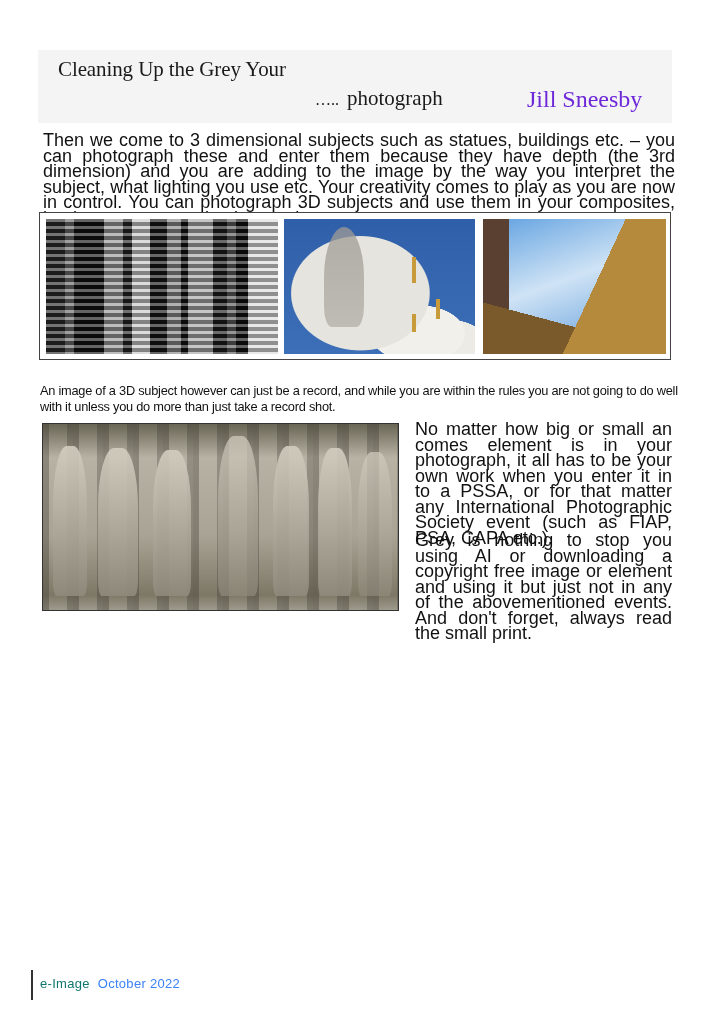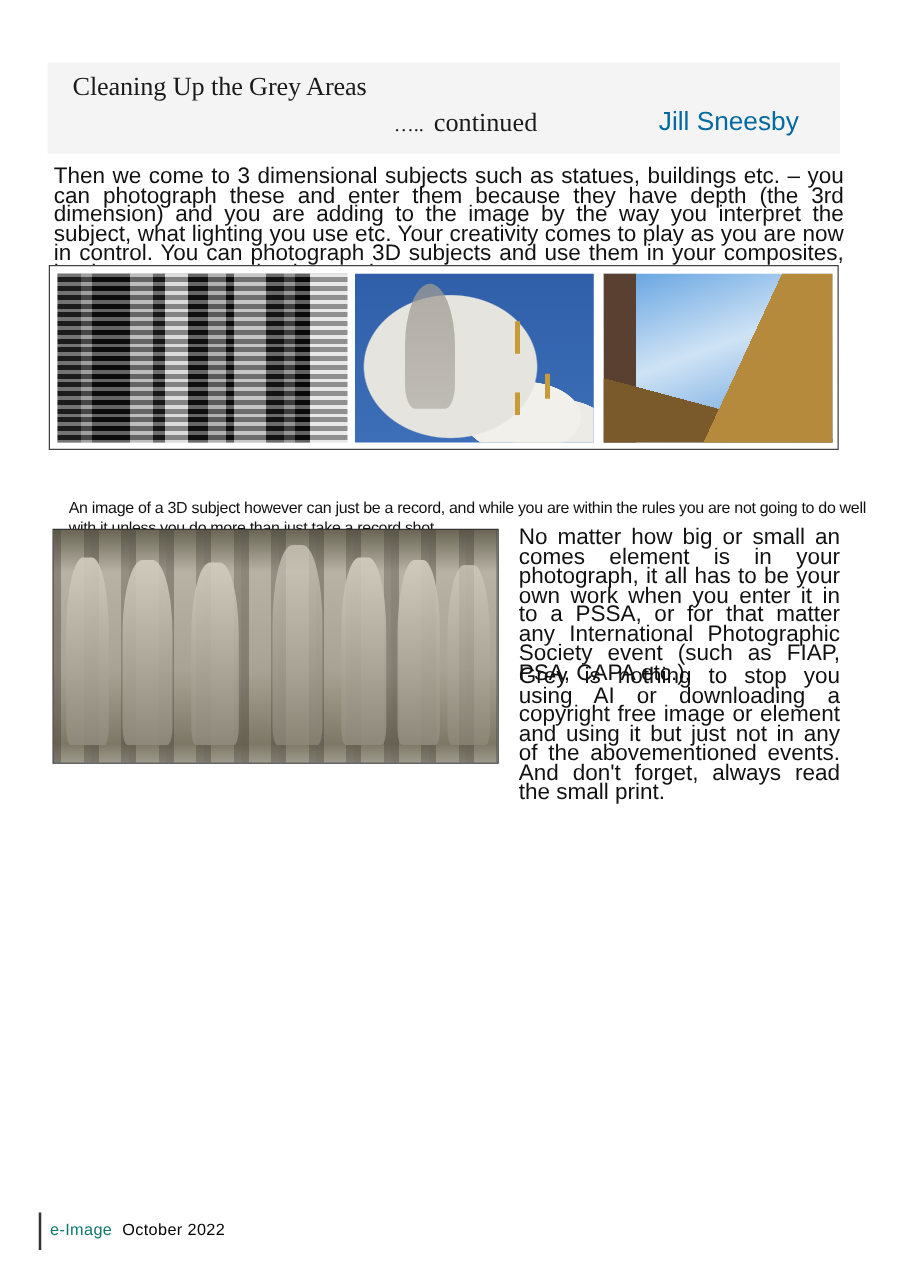--- a/index.html
+++ b/index.html
@@ -2,21 +2,21 @@
 <html><head>
 <meta charset="utf-8">
 <style>
   html, body { margin: 0; padding: 0; background: #ffffff; }
   body { width: 724px; height: 1024px; position: relative; overflow: hidden; font-family: "Liberation Sans", sans-serif; color: #111; }
 
   .header-box { position: absolute; left: 38px; top: 50px; width: 634px; height: 73px; background: #f4f4f4; }
   .title { position: absolute; left: 20px; top: 7px; font-family: "Liberation Serif", serif; font-size: 21px; color: #1a1a1a; letter-spacing: -0.1px; }
   .continued { position: absolute; left: 277px; top: 36px; font-family: "Liberation Serif", serif; font-size: 21px; color: #1a1a1a; }
   .continued .dots { font-size: 16px; margin-right: 8px; }
-  .author { position: absolute; left: 489px; top: 36px; font-family: Liberation Sans, sans-serif; font-size: 21px; color: #0369a1; }
+  .author { position: absolute; left: 489px; top: 36px; font-family: Liberation Serif, serif; font-size: 24px; color: #6d28d9; }
 
   .para { position: absolute; font-size: 18px; line-height: 15.5px; color: #111; }
   .p1 { left: 43px; top: 133px; width: 632px; text-align: justify; text-align-last: left; }
   .p2 { left: 40px; top: 383px; width: 640px; font-size: 12.8px; letter-spacing: -0.25px; }
   .p3 { left: 415px; top: 422px; width: 257px; text-align: justify; text-align-last: left; }
   .p4 { left: 415px; top: 533px; width: 257px; text-align: justify; text-align-last: left; }
 
   .strip { position: absolute; left: 39px; top: 212px; width: 630px; height: 146px; border: 1px solid #444; background: #fff; }
   .photo { position: absolute; top: 6px; height: 135px; overflow: hidden; }
   .ph1 { left: 6px; width: 232px;
@@ -40,45 +40,45 @@
 
   .relief { position: absolute; left: 42px; top: 423px; width: 357px; height: 188px; border: 1px solid #333; box-sizing: border-box;
     background:
       repeating-linear-gradient(90deg, rgba(60,55,45,0.35) 0 6px, rgba(255,255,255,0.0) 6px 24px, rgba(40,38,30,0.25) 24px 30px),
       linear-gradient(180deg, #6a6656 0%, #b7b2a3 18%, #a8a394 60%, #7d7866 92%, #9e9a8c 100%); }
   .relief .figure { position: absolute; bottom: 14px; border-radius: 40% 40% 10% 10%; background: linear-gradient(180deg, #d2cdbf, #8f8a7b); opacity: 0.9; }
 
   .footer-bar { position: absolute; left: 31px; top: 970px; width: 2px; height: 30px; background: #333; }
   .footer { position: absolute; left: 40px; top: 976px; font-size: 13px; letter-spacing: 0.3px; }
   .footer .brand { color: #0f766e; }
-  .footer .date { color: #000000; margin-left: 4px; }
+  .footer .date { color: #3b82f6; margin-left: 4px; }
 </style>
 </head>
 <body>
 
 <div class="header-box">
-  <div class="title">Cleaning Up the Grey Areas</div>
-  <div class="continued"><span class="dots">…..</span><span>continued</span></div>
+  <div class="title">Cleaning Up the Grey Your</div>
+  <div class="continued"><span class="dots">…..</span><span>photograph</span></div>
   <div class="author">Jill Sneesby</div>
 </div>
 
 <p class="para p1" style="margin:0">Then we come to 3 dimensional subjects such as statues, buildings etc. – you can photograph these and enter them because they have depth (the 3rd dimension) and you are adding to the image by the way you interpret the subject, what lighting you use etc.  Your creativity comes to play as you are now in control. You can photograph 3D subjects and use them in your composites, be they as textures, backgrounds etc.</p>
 
 <div class="strip">
   <div class="photo ph1"></div>
   <div class="photo ph2">
     <div class="shadow"></div>
     <div class="finial" style="left:128px;top:38px;"></div>
     <div class="finial" style="left:152px;top:80px;height:20px;"></div>
     <div class="finial" style="left:128px;top:95px;height:18px;"></div>
   </div>
   <div class="photo ph3"></div>
 </div>
 
-<p class="para p2" style="margin:15px">An image of a 3D subject however can just be a record, and while you are within the rules you are not going to do well with it unless you do more than just take a record shot.</p>
+<p class="para p2" style="margin:0">An image of a 3D subject however can just be a record, and while you are within the rules you are not going to do well with it unless you do more than just take a record shot.</p>
 
 <div class="relief">
   <div class="figure" style="left:10px;width:34px;height:150px;"></div>
   <div class="figure" style="left:55px;width:40px;height:148px;"></div>
   <div class="figure" style="left:110px;width:38px;height:146px;"></div>
   <div class="figure" style="left:175px;width:40px;height:160px;opacity:0.7;"></div>
   <div class="figure" style="left:230px;width:36px;height:150px;"></div>
   <div class="figure" style="left:275px;width:34px;height:148px;"></div>
   <div class="figure" style="left:315px;width:34px;height:144px;opacity:0.7;"></div>
 </div>

